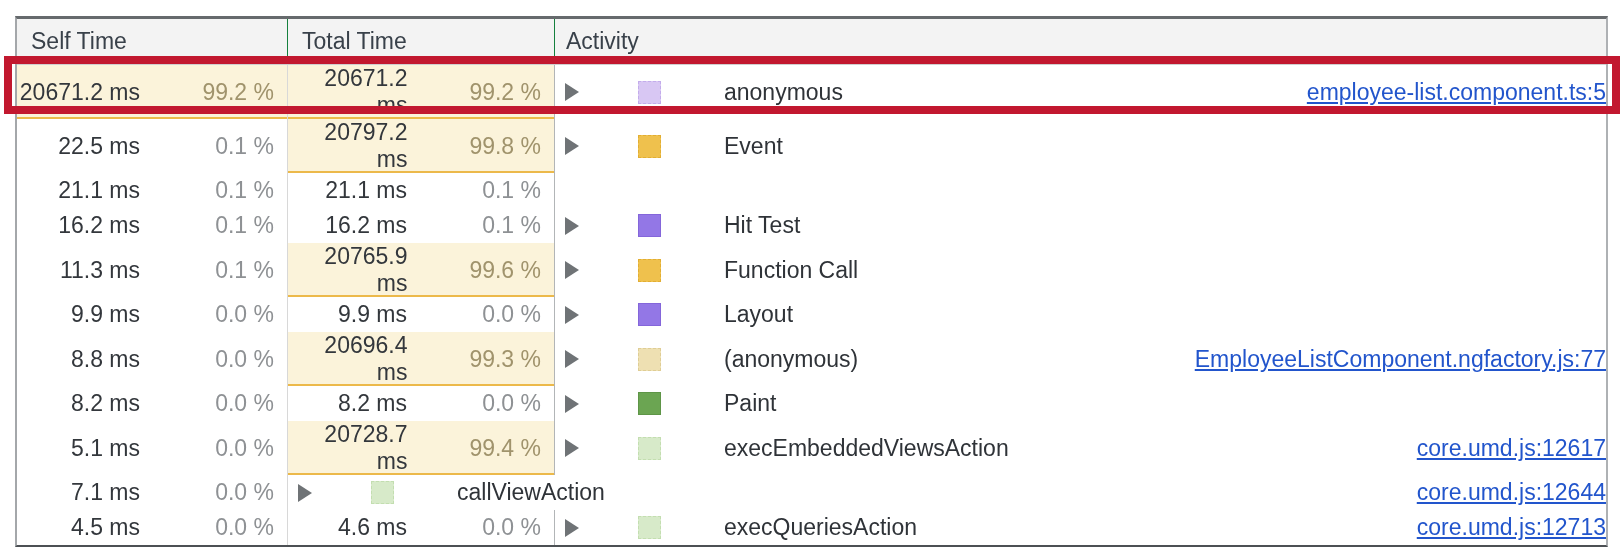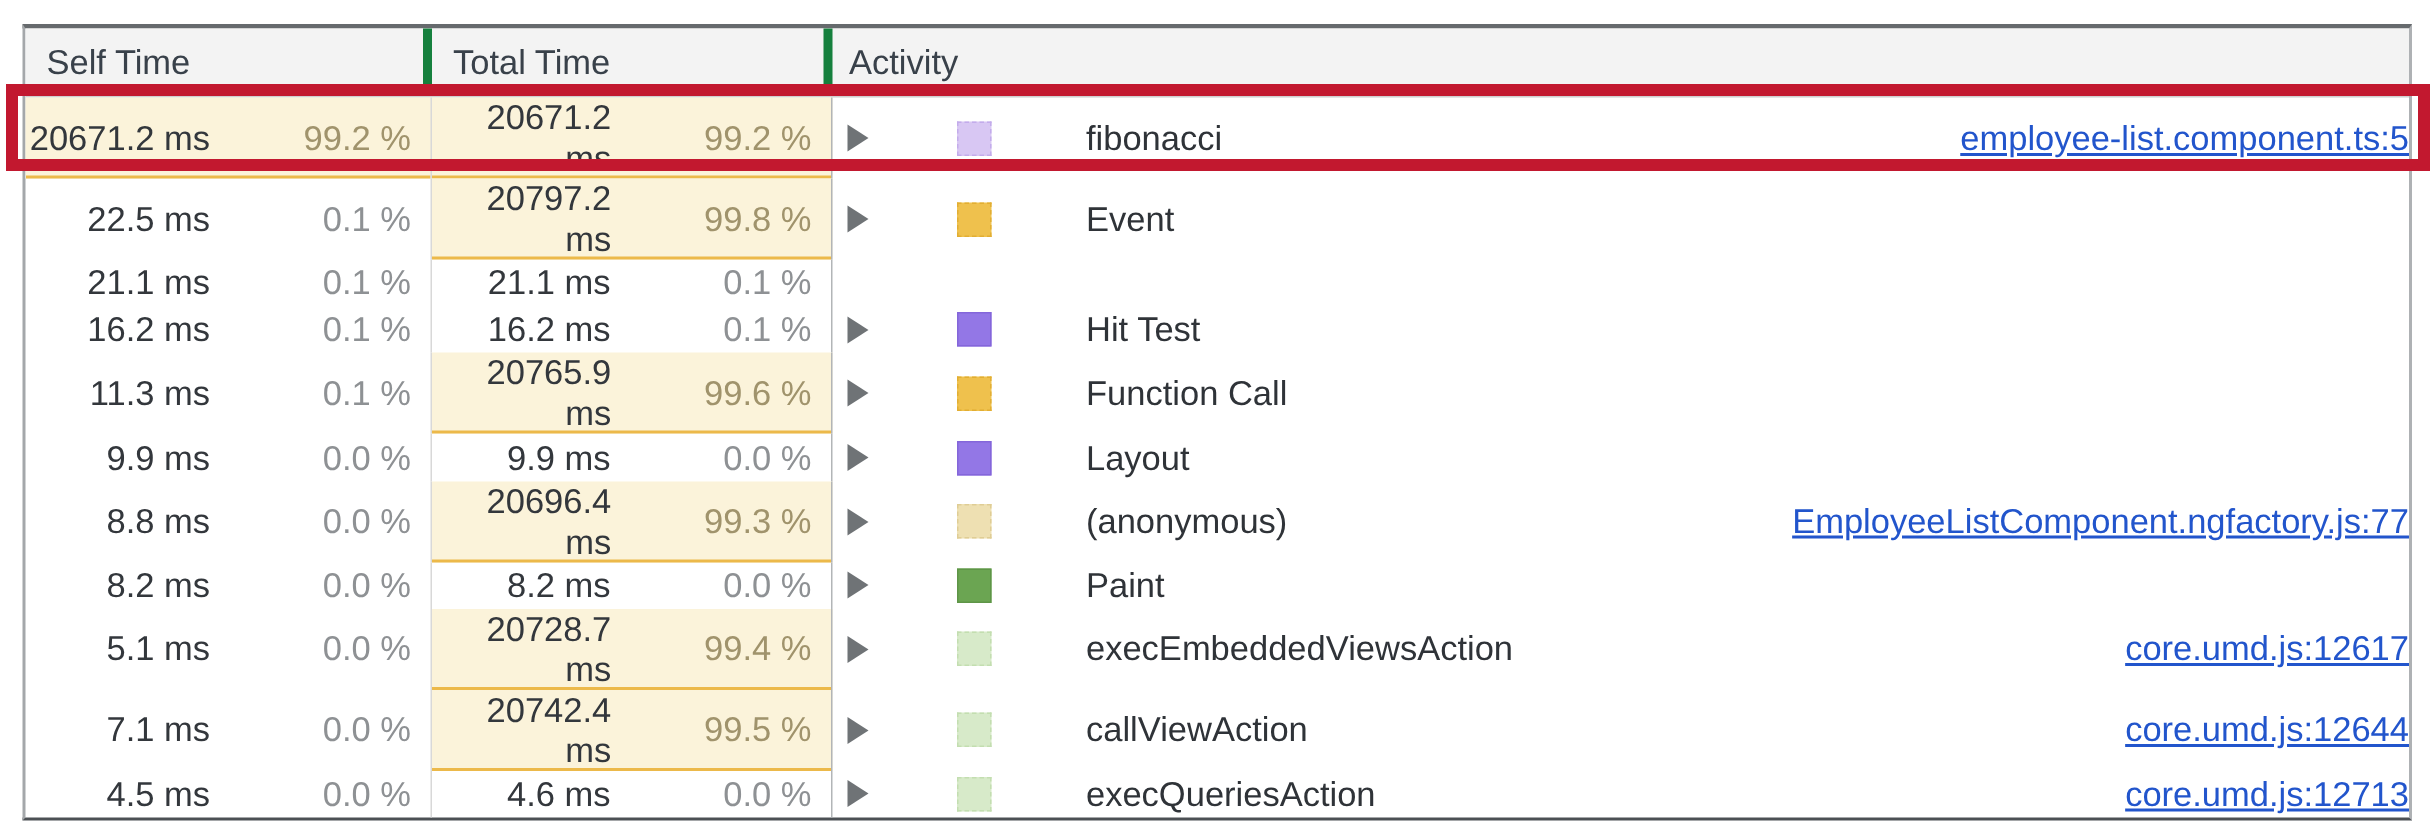--- a/index.html
+++ b/index.html
@@ -7,21 +7,21 @@
        font-family:"Liberation Sans", sans-serif;-webkit-font-smoothing:antialiased;}
 
   .table{position:absolute;left:15px;top:16px;width:1593px;height:531px;
          box-sizing:border-box;display:flex;flex-direction:column;
          border-top:3px solid #666a6d;border-bottom:2px solid #4c5054;
          border-left:2px solid #a4a7aa;border-right:2px solid #aeb1b4;background:#fff;}
 
   .thead{display:flex;height:45px;flex:0 0 45px;background:#f3f3f3;
          border-bottom:1px solid #cfcfcf;}
   .th{box-sizing:border-box;display:flex;align-items:center;
-      font-size:23px;color:#39414a;border-right:6px solid #15803d;}
+      font-size:23px;color:#39414a;border-right:1px solid #15803d;}
   .th.self{width:271px;padding-left:14px;}
   .th.total{width:267px;padding-left:14px;}
   .th.activity{flex:1;padding-left:11px;border-right:none;}
 
   .tbody{flex:1;display:flex;flex-direction:column;}
   .tr{flex:1;display:flex;align-items:stretch;}
   .td{box-sizing:border-box;display:flex;align-items:center;gap:48px;}
   .td.num{justify-content:flex-end;font-size:23px;color:#33373c;
           border-right:1px solid #d8d8d8;padding-right:13px;}
   .td.self{width:271px;}
@@ -60,21 +60,21 @@
       <span class="val">20671.2 ms</span>
           <span class="pct">99.2 %</span>
     </div>
     <div class="td num total hot">
       <span class="val">20671.2 ms</span>
           <span class="pct">99.2 %</span>
     </div>
     <div class="td activity">
       <span class="arrow"></span>
       <span class="swatch pattern" style="background: rgb(216, 199, 243); border: 1px dashed rgb(195, 172, 235);"></span>
-      <span class="act-label">fibonacci</span>
+      <span class="act-label">anonymous</span>
       <a class="link">employee-list.component.ts:5</a>
     </div>
   </div>
 
   <div class="tr">
     <div class="td num self">
       <span class="val">22.5 ms</span>
           <span class="pct">0.1 %</span>
     </div>
     <div class="td num total hot">
@@ -200,24 +200,20 @@
       <span class="act-label">execEmbeddedViewsAction</span>
       <a class="link">core.umd.js:12617</a>
     </div>
   </div>
 
   <div class="tr">
     <div class="td num self">
       <span class="val">7.1 ms</span>
           <span class="pct">0.0 %</span>
     </div>
-    <div class="td num total hot">
-      <span class="val">20742.4 ms</span>
-          <span class="pct">99.5 %</span>
-    </div>
     <div class="td activity">
       <span class="arrow"></span>
       <span class="swatch pattern" style="background: rgb(215, 234, 201); border: 1px dashed rgb(195, 222, 176);"></span>
       <span class="act-label">callViewAction</span>
       <a class="link">core.umd.js:12644</a>
     </div>
   </div>
 
   <div class="tr">
     <div class="td num self">

